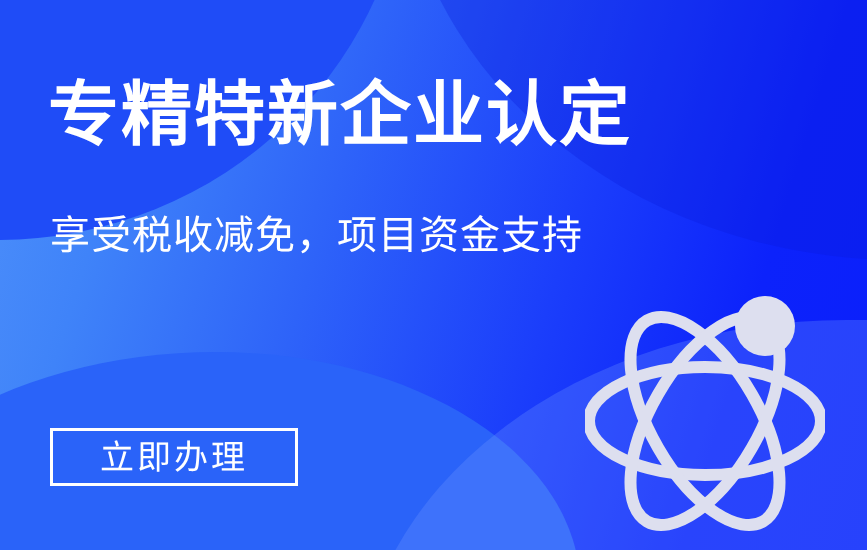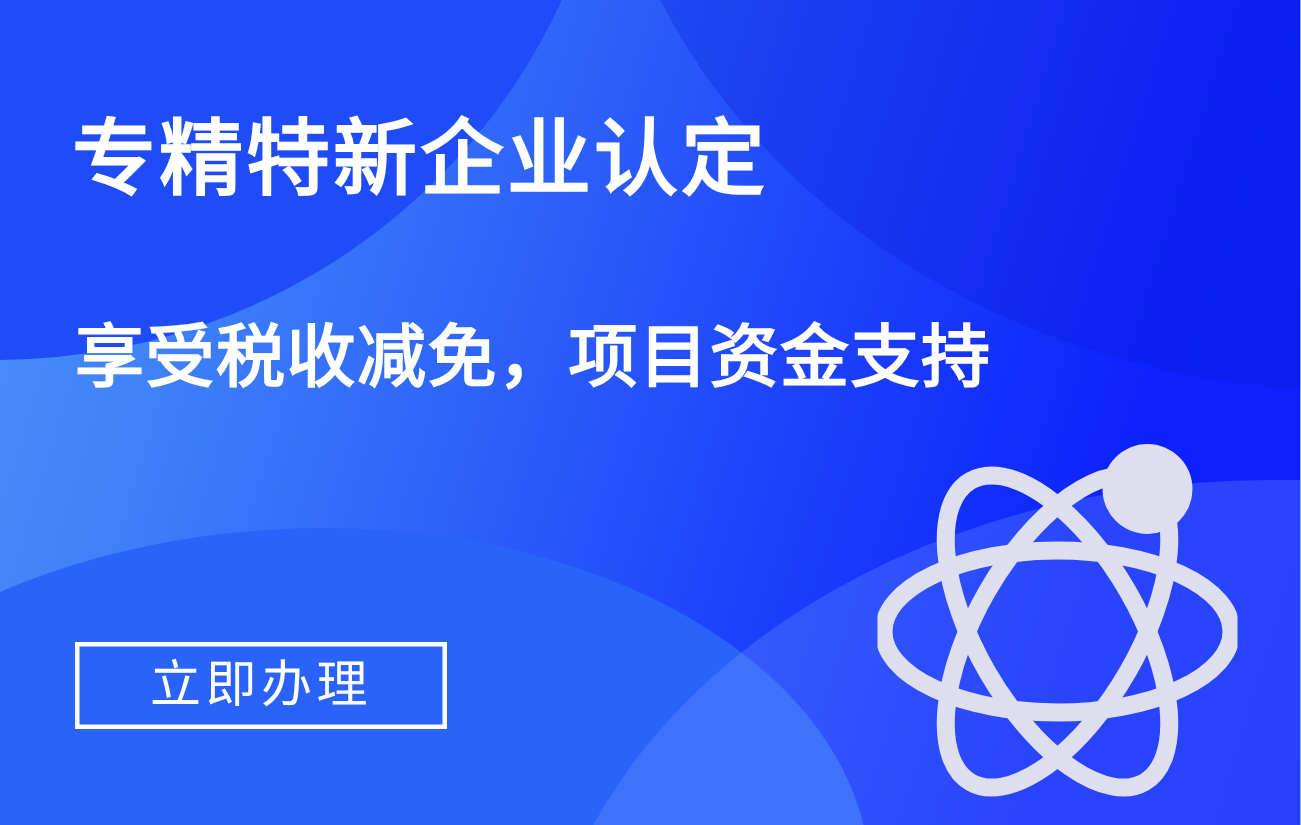--- a/index.html
+++ b/index.html
@@ -80,36 +80,36 @@
     top: 0;
     width: 700px;
     height: 100%;
   }
 
   #headline {
     position: absolute;
     top: 78px;
     left: 0;
     margin: 0;
-    font-size: 56px;
+    font-size: 71px;
     line-height: 1.05;
     font-weight: 700;
     color: #ffffff;
     letter-spacing: 2px;
     white-space: nowrap;
   }
 
   #subtitle {
     position: absolute;
     top: 210px;
     left: 2px;
     margin: 0;
-    font-size: 46px;
+    font-size: 40px;
     line-height: 1.25;
-    font-weight: 700;
+    font-weight: 400;
     color: #ffffff;
     letter-spacing: 1px;
     white-space: nowrap;
   }
 
   #cta-button {
     position: absolute;
     left: 2px;
     top: 428px;
     width: 248px;

